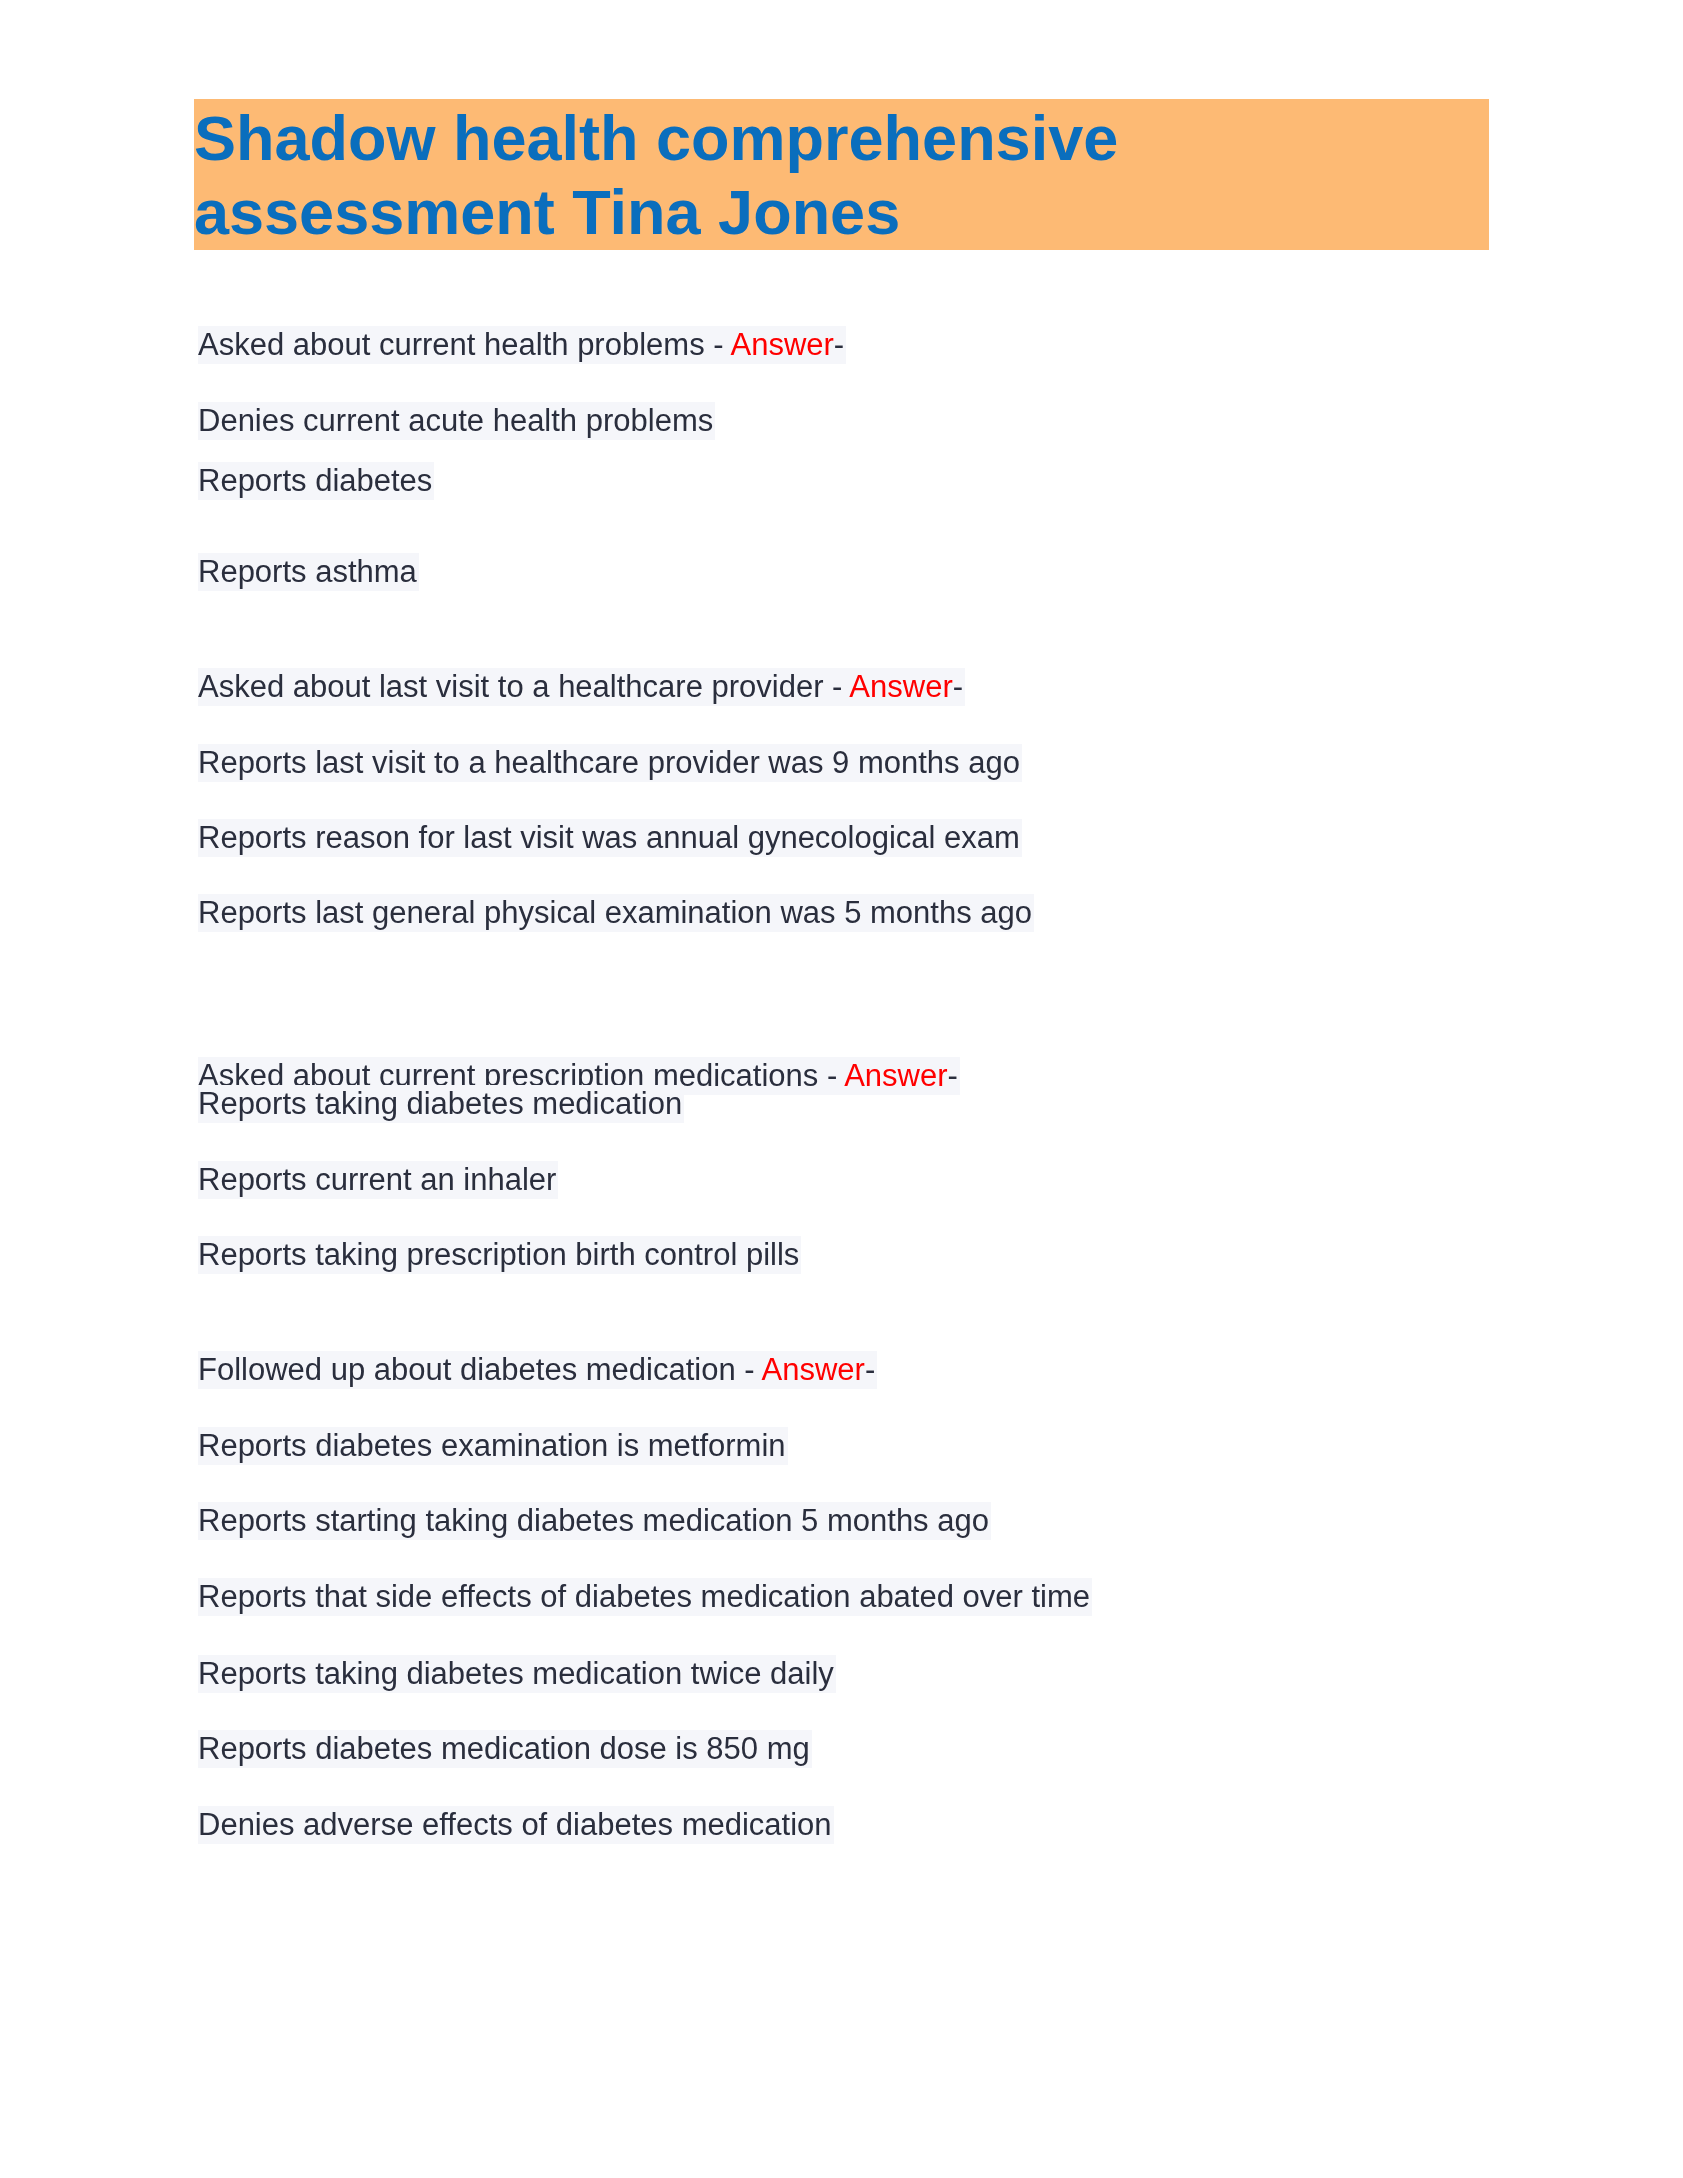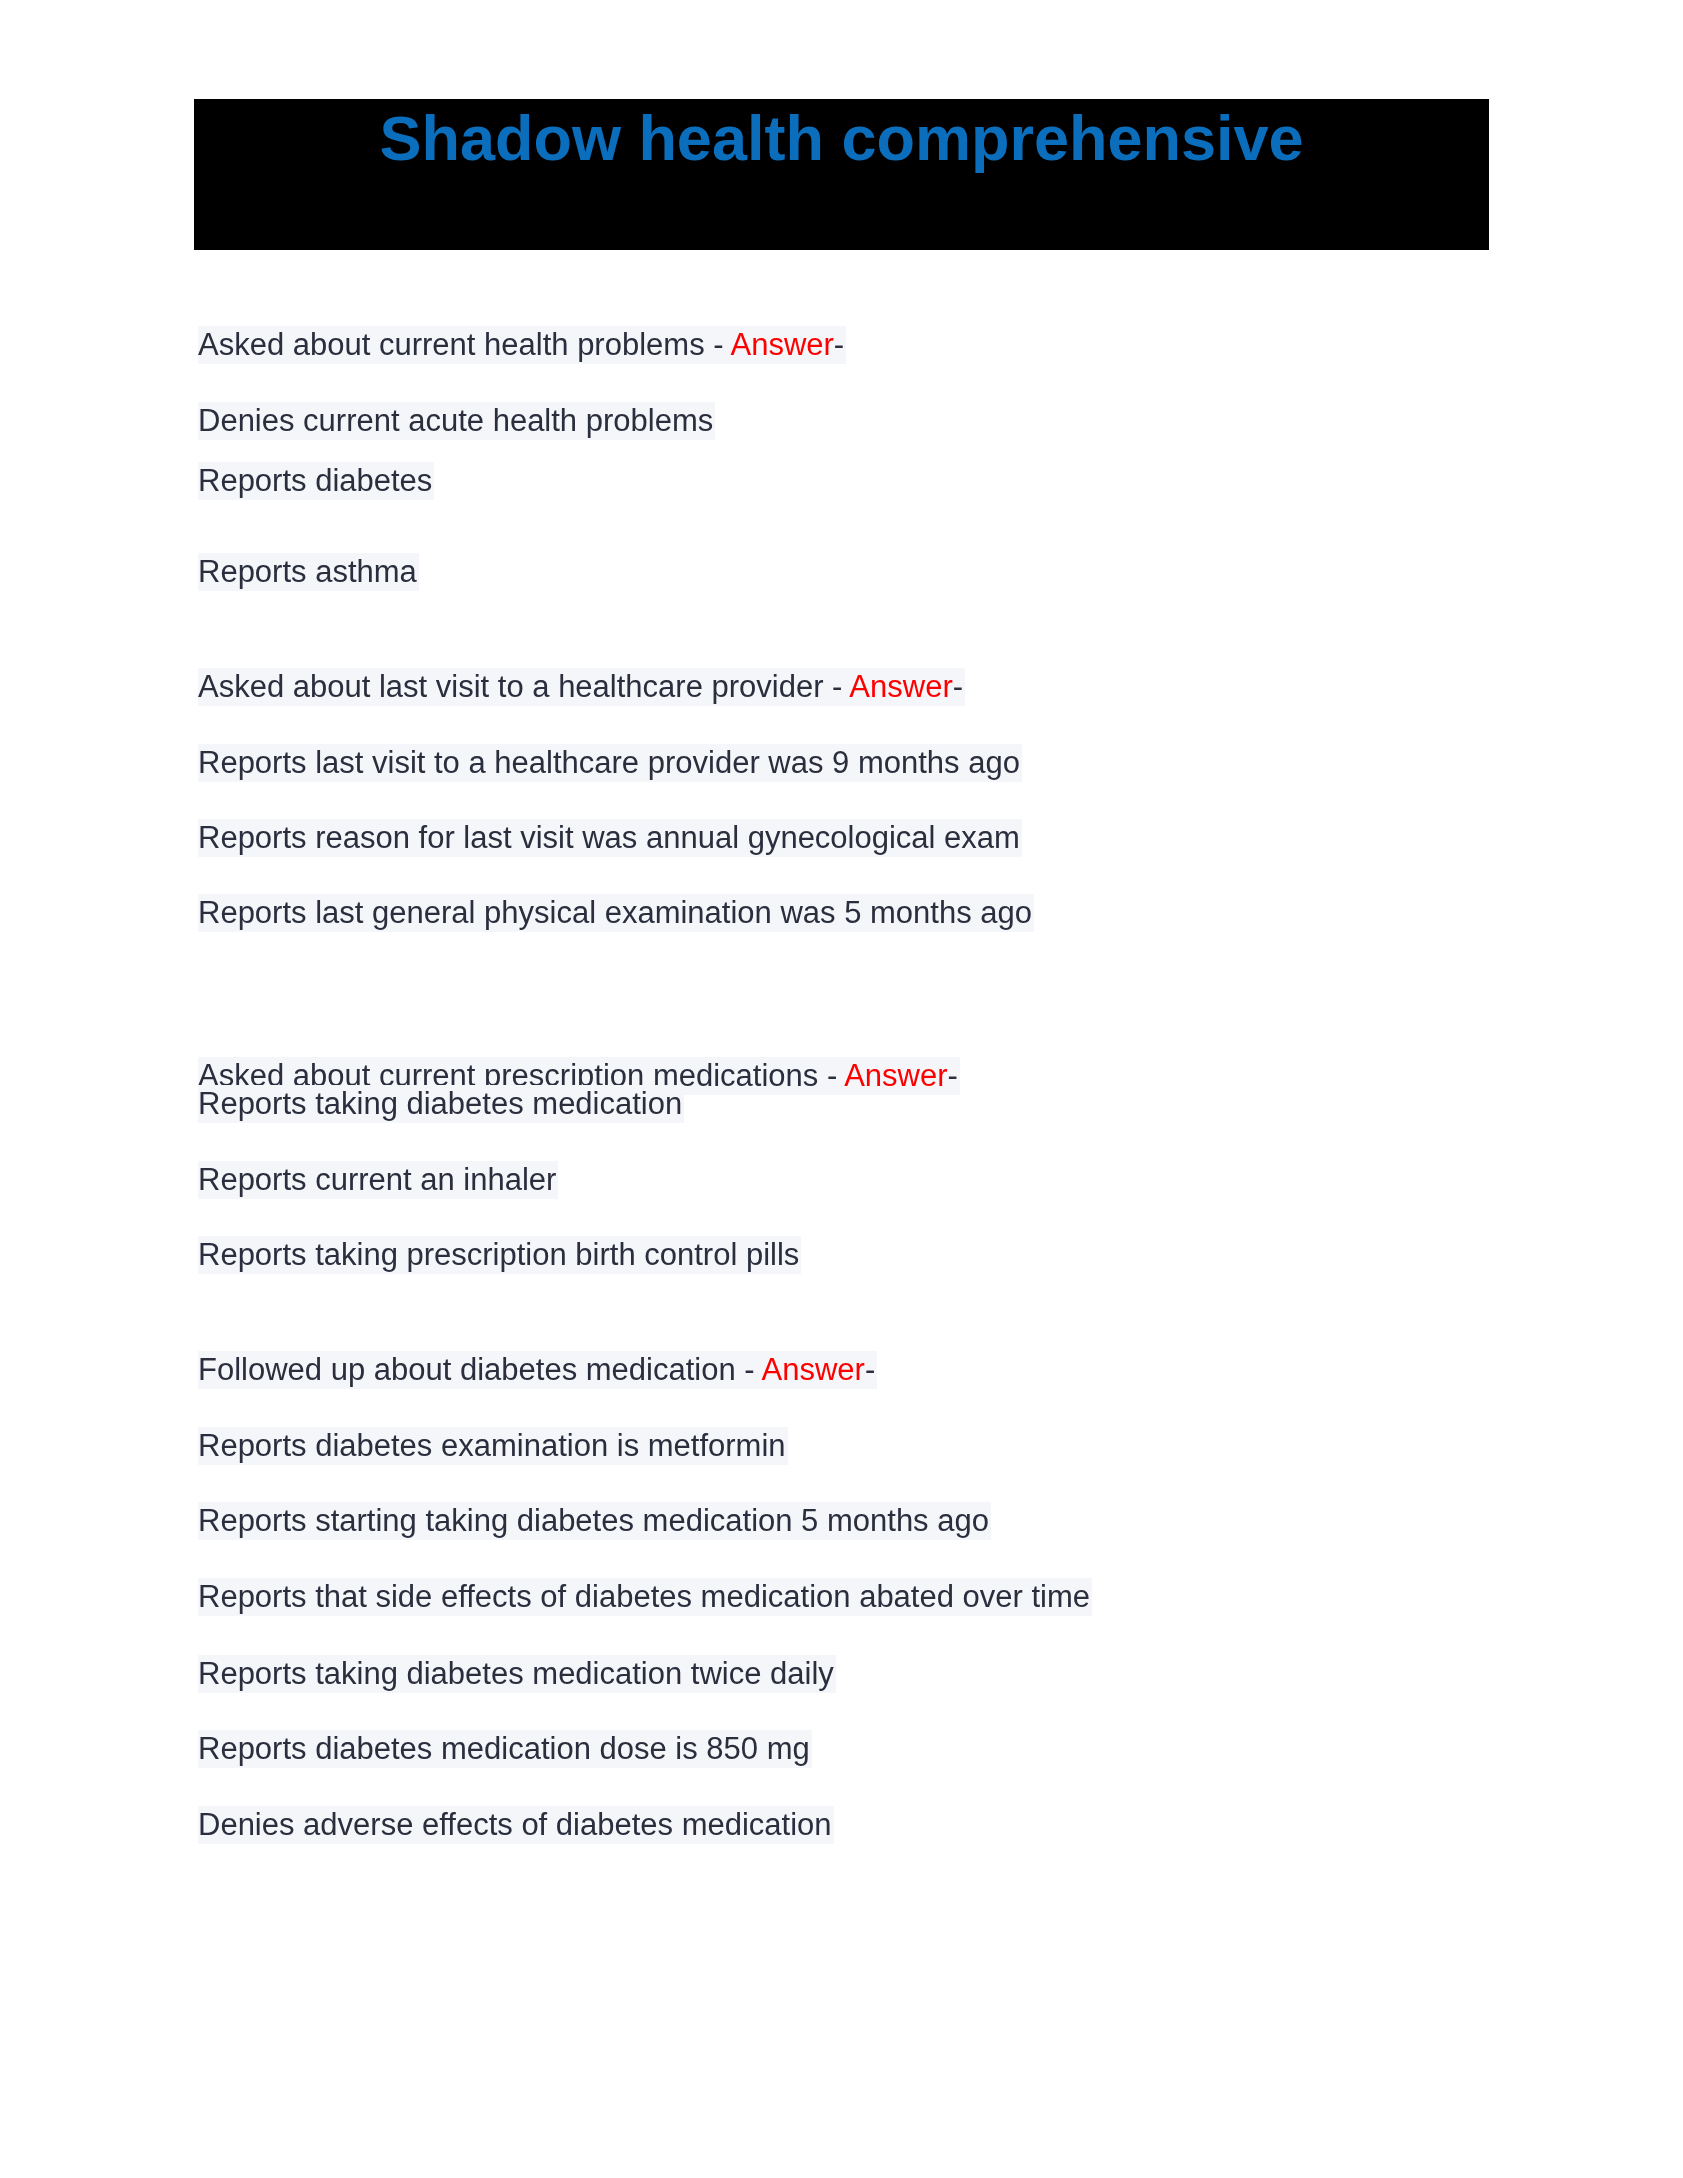--- a/index.html
+++ b/index.html
@@ -2,40 +2,41 @@
 <html><head>
   <meta charset="utf-8">
   <style>
     html, body { margin: 0; padding: 0; }
     body {
       width: 1683px; height: 2178px; background: #ffffff; position: relative;
       font-family: "Liberation Sans", sans-serif; overflow: hidden;
     }
     .title-box {
       position: absolute; left: 194px; top: 99px; width: 1295px; height: 151px;
-      background: #000000; text-align: center;
+      background: #fdba74; 
     }
     .title {
       margin: 0; padding-top: 2px; font-weight: bold; font-size: 63px; line-height: 74px;
       color: #0a6ebd;
     }
     .line {
       position: absolute; left: 198px; height: 38px; line-height: 38px;
       background: #f5f6fa; color: #2a2e3d; font-size: 31px; white-space: nowrap;
       padding-right: 2px;
       margin-top: 39px;
     }
     .answer { color: #ff0000; }
   </style>
 </head>
 <body>
 
 <div class="title-box">
   <h1 class="title">
     <span>Shadow health comprehensive</span><br>
+    <span>assessment Tina Jones</span>
   </h1>
 </div>
 
 <div class="line" style="top:287px"><span>Asked about current health problems - </span><span class="answer">Answer</span><span>-</span></div>
 <div class="line" style="top:363px">Denies current acute health problems</div>
 <div class="line" style="top:423px">Reports diabetes</div>
 <div class="line" style="top:514px">Reports asthma</div>
 
 <div class="line" style="top:629px"><span>Asked about last visit to a healthcare provider - </span><span class="answer">Answer</span><span>-</span></div>
 <div class="line" style="top:705px">Reports last visit to a healthcare provider was 9 months ago</div>

